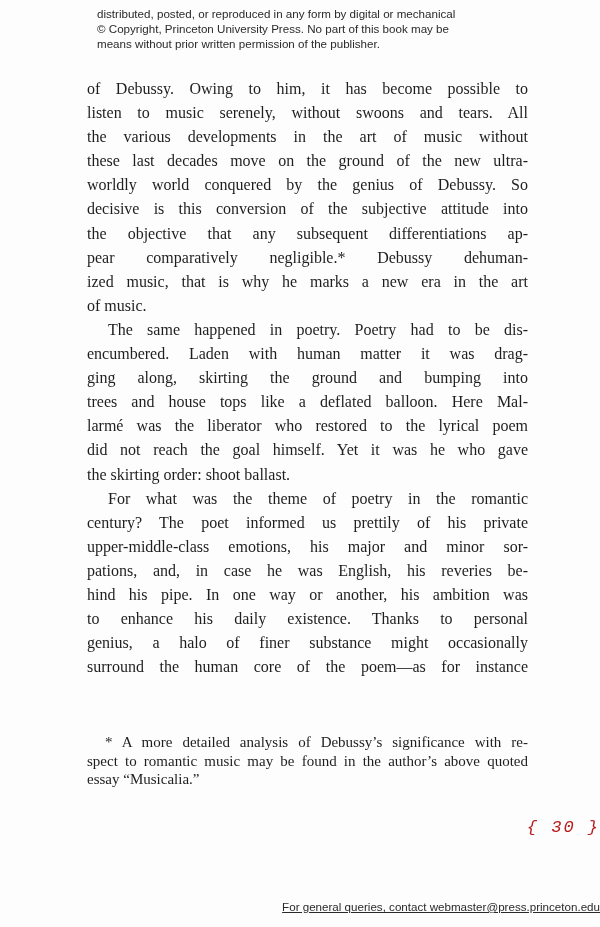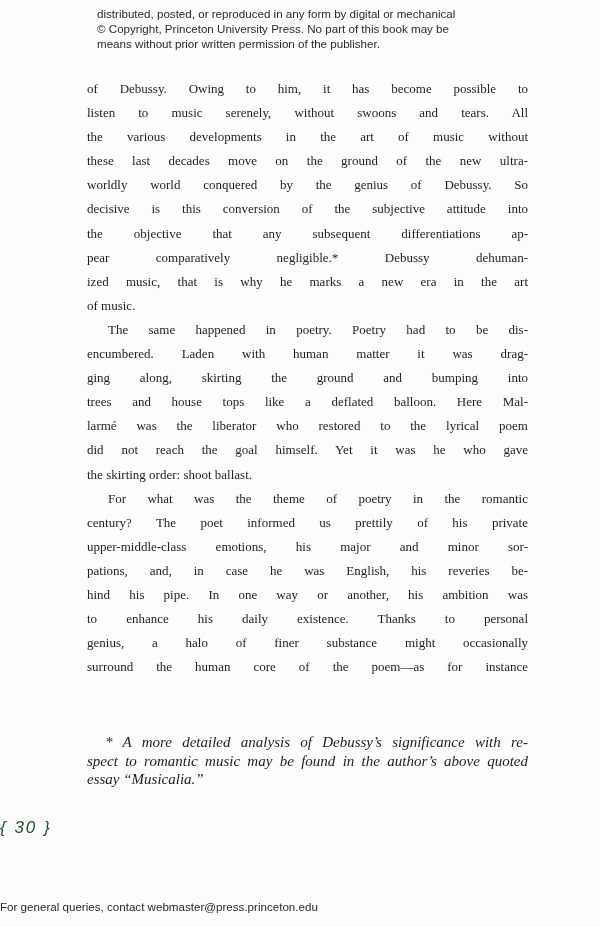--- a/index.html
+++ b/index.html
@@ -23,21 +23,21 @@
       font-size: 11.6px;
       line-height: 15px;
       color: #2a2a2a;
     }
     .body-text {
       position: absolute;
       left: 87px;
       top: 77px;
       width: 441px;
       font-family: "Liberation Serif", serif;
-      font-size: 13px;
+      font-size: 16px;
       line-height: 24.1px;
       color: #1e1e1e;
     }
     .line {
       display: block;
       white-space: nowrap;
       text-align: justify;
       text-align-last: justify;
       height: 24.1px;
     }
@@ -57,50 +57,50 @@
       font-size: 15px;
       line-height: 18.5px;
       color: #1e1e1e;
     }
     .fline {
       display: block;
       white-space: nowrap;
       text-align: justify;
       text-align-last: justify;
       height: 18.5px;
-      font-style: italic;
     }
     .fline.last {
       text-align: right;
       text-align-last: left;
     }
     .fline.indent {
       padding-left: 18px;
     }
     .page-number {
       position: absolute;
       left: 0;
       width: 600px;
       top: 818px;
-      text-align: left;
-      font-family: Liberation Sans, sans-serif;
+      text-align: right;
+      font-family: Liberation Mono, monospace;
       font-style: italic;
       font-size: 17px;
-      color: #14532d;
+      color: #b91c1c;
       letter-spacing: 2px;
     }
     .footer-contact {
       position: absolute;
       left: 0;
       width: 600px;
       top: 900px;
-      text-align: left;
+      text-align: right;
       font-family: "Liberation Sans", sans-serif;
       font-size: 11.6px;
       color: #2a2a2a;
+      text-decoration: underline;
     }
   </style>
 </head>
 <body>
 
 <div class="copyright">
   <span class="cline" style="display:block">distributed, posted, or reproduced in any form by digital or mechanical</span>
   <span class="cline" style="display:block">© Copyright, Princeton University Press. No part of this book may be</span>
   <span class="cline" style="display:block">means without prior written permission of the publisher.</span>
 </div>

